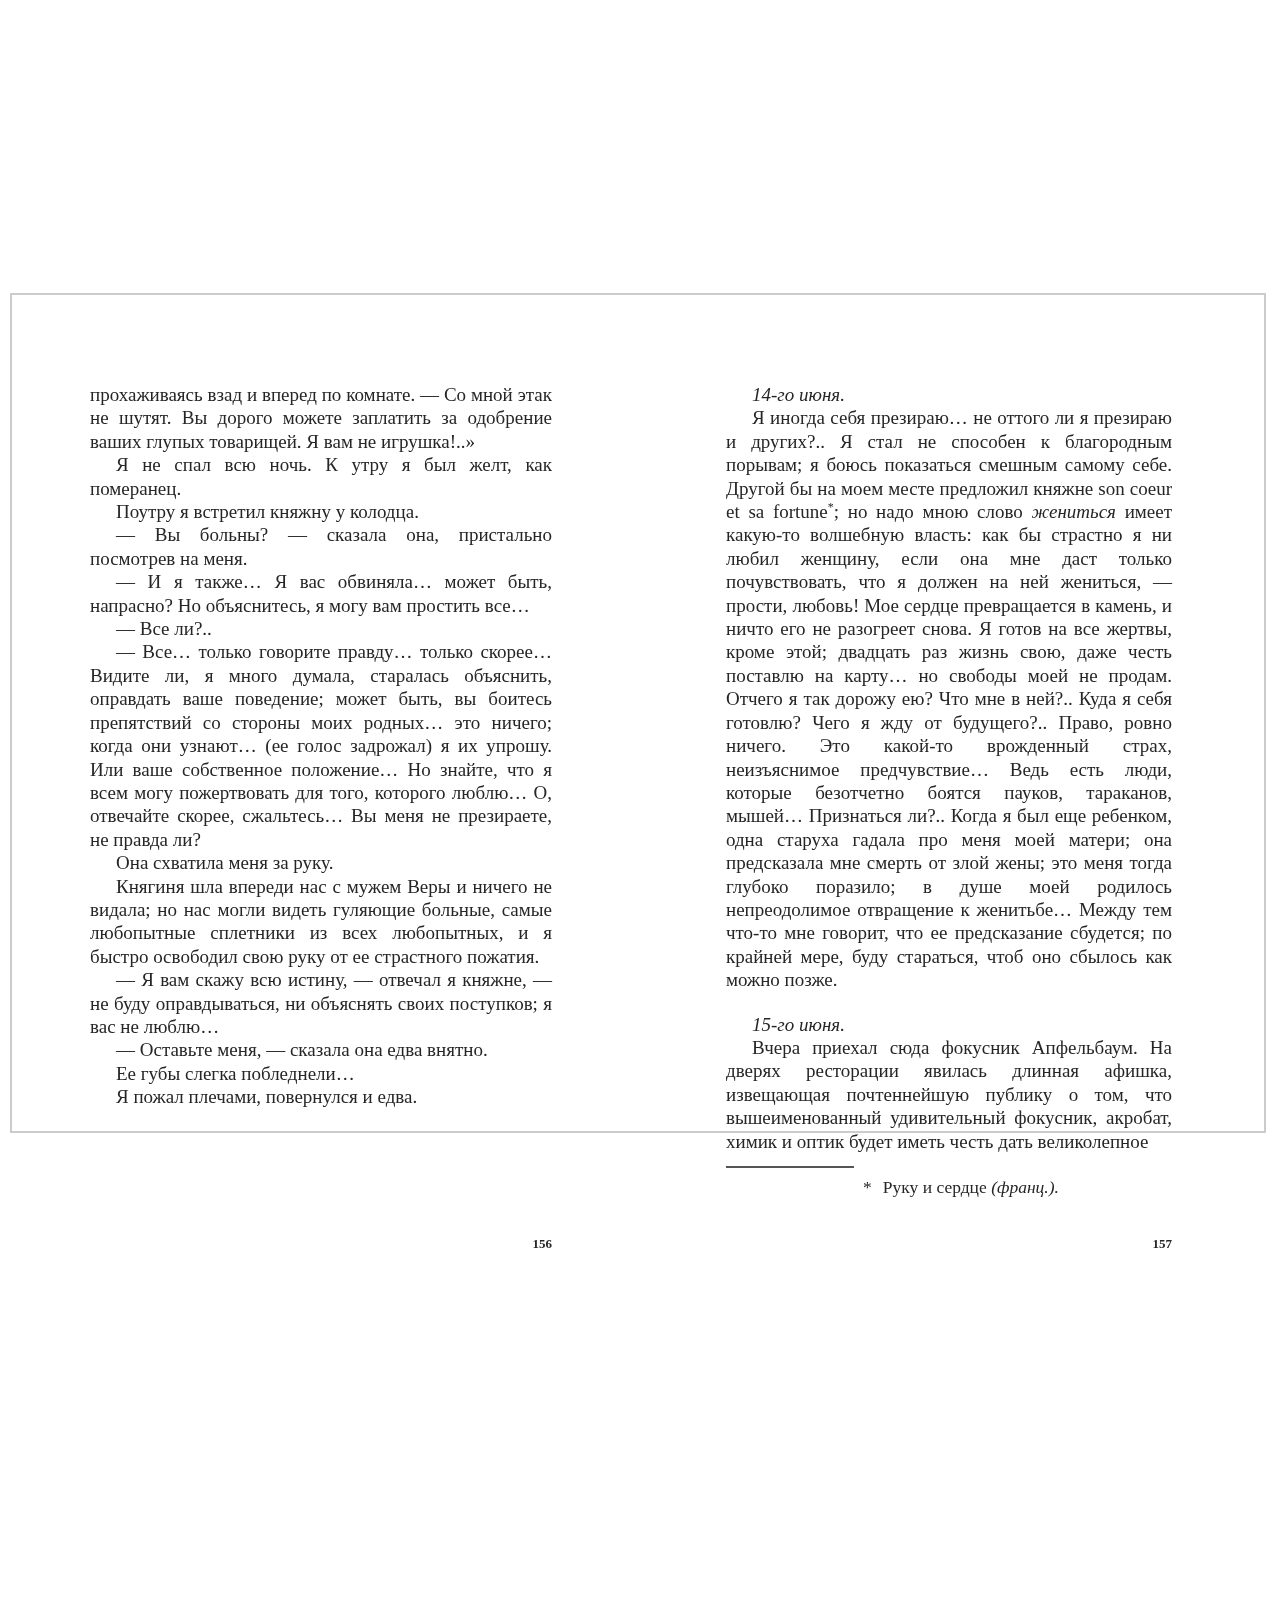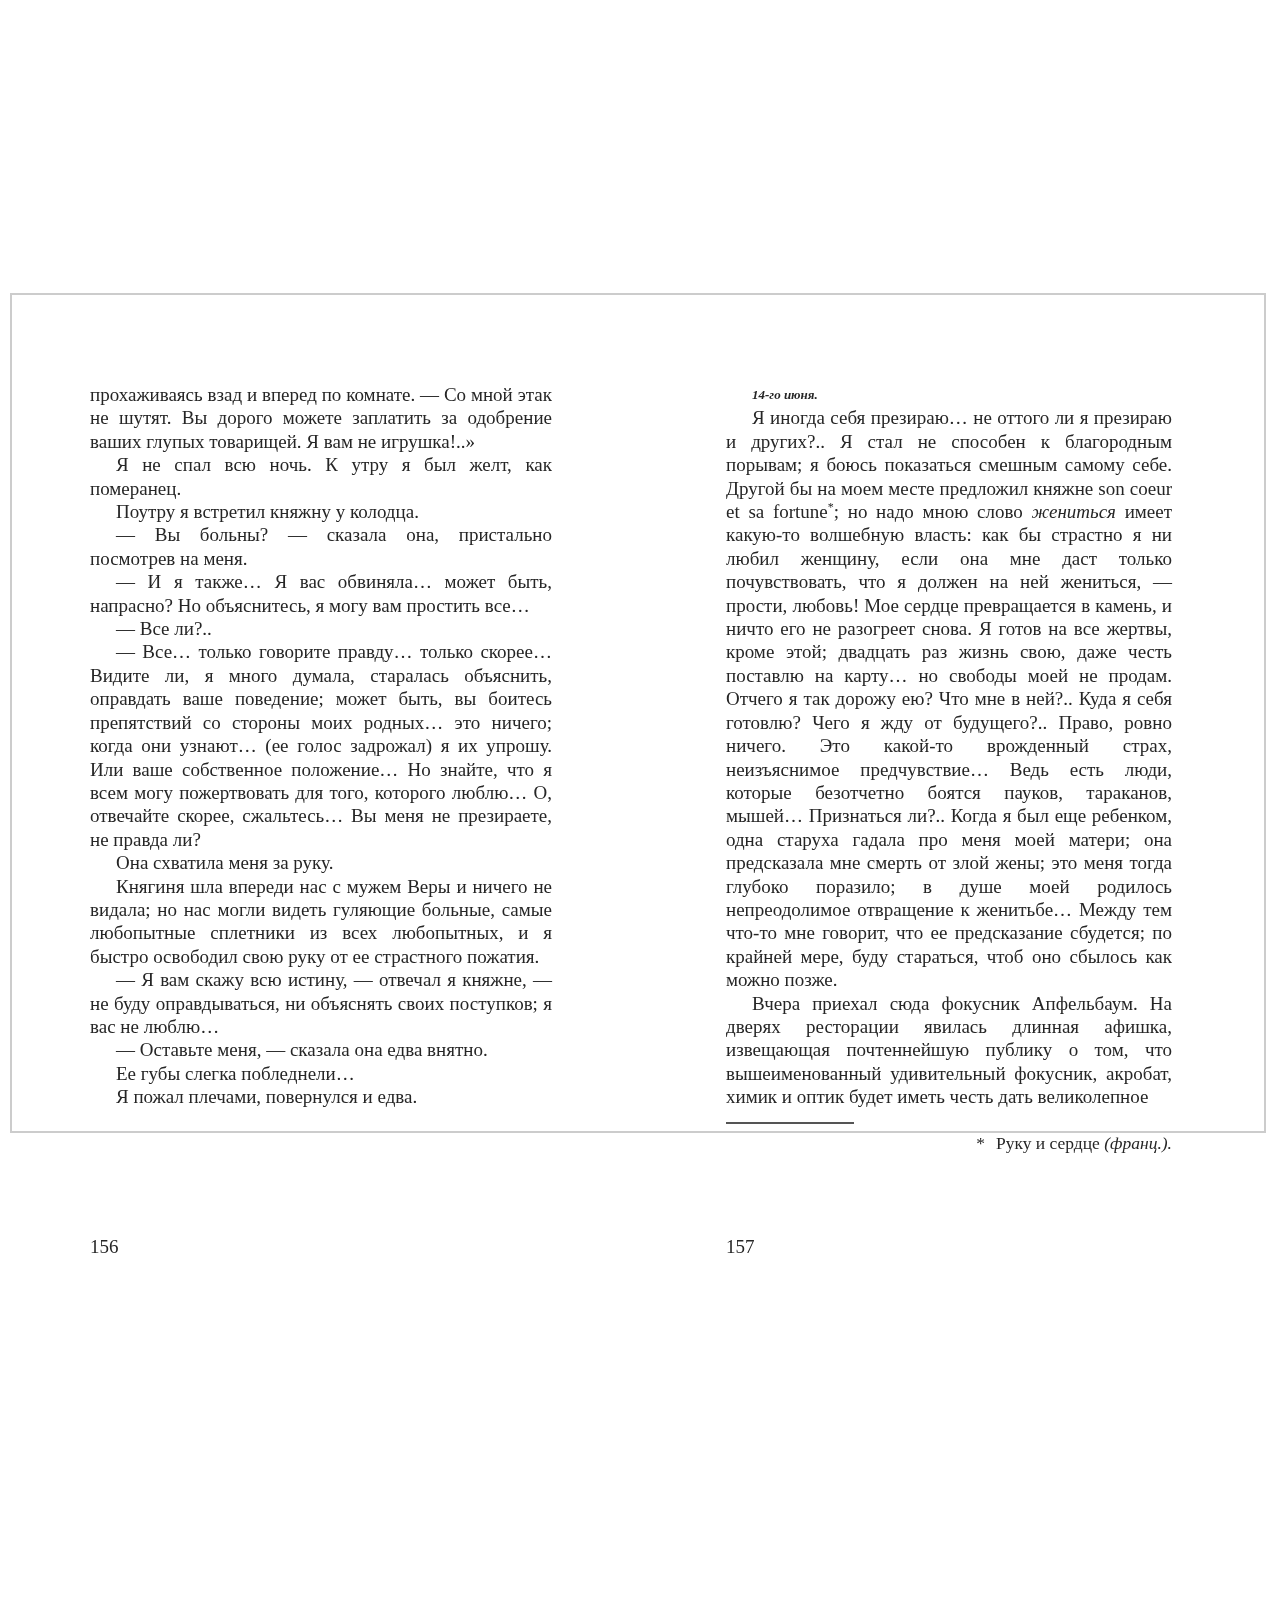--- a/index.html
+++ b/index.html
@@ -33,52 +33,52 @@
   .para {
     margin: 0;
     font-size: 19px;
     line-height: 23.4px;
     text-align: justify;
     text-indent: 26px;
   }
   .no-indent { text-indent: 0; }
   .date-heading {
     margin: 0;
-    font-size: 13px;
+    font-size: 19px;
     line-height: 23.4px;
     font-style: italic;
     text-indent: 26px;
-    font-weight: bold;
   }
   .date-heading-gap { margin-top: 21px; }
   .fn-ref {
     font-size: 12px;
     line-height: 0;
   }
   .footnote-rule {
     width: 128px;
     height: 0;
     border: none;
     border-top: 2px solid #555555;
     margin: 13px 0 8px 0;
   }
   .footnote {
     margin: 0;
     font-size: 17.5px;
     line-height: 22px;
-    text-align: right;
+    text-align: center;
     text-indent: 24px;
   }
   .fn-marker { margin-right: 11px; }
   .footnote i { font-style: italic; }
   .folio {
     position: absolute;
     top: 941px;
-    font-size: 19px;
-    text-align: left;
+    font-size: 13px;
+    text-align: right;
+    font-weight: bold;
   }
   .folio-left  { left: 78px;  width: 462px; }
   .folio-right { left: 714px; width: 446px; }
 </style>
 </head>
 <body>
 
 <div class="spread">
 
   <div class="page page-left">
@@ -93,20 +93,21 @@
     <p class="para">Княгиня шла впереди нас с мужем Веры и ничего не видала; но нас могли видеть гуляющие больные, самые любопытные сплетники из всех любопытных, и я быстро освободил свою руку от ее страстного пожатия.</p>
     <p class="para">— Я вам скажу всю истину, — отвечал я княжне, — не буду оправдываться, ни объяснять своих поступков; я вас не люблю…</p>
     <p class="para">— Оставьте меня, — сказала она едва внятно.</p>
     <p class="para">Ее губы слегка побледнели…</p>
     <p class="para">Я пожал плечами, повернулся и едва.</p>
   </div>
 
   <div class="page page-right">
     <p class="date-heading">14-го июня.</p>
     <p class="para"><span>Я иногда себя презираю… не оттого ли я презираю и других?.. Я стал не способен к благородным порывам; я боюсь показаться смешным самому себе. Другой бы на моем месте предложил княжне son coeur et sa fortune</span><sup class="fn-ref">*</sup><span>; но надо мною слово </span><i>жениться</i><span> имеет какую-то волшебную власть: как бы страстно я ни любил женщину, если она мне даст только почувствовать, что я должен на ней жениться, — прости, любовь! Мое сердце превращается в камень, и ничто его не разогреет снова. Я готов на все жертвы, кроме этой; двадцать раз жизнь свою, даже честь поставлю на карту… но свободы моей не продам. Отчего я так дорожу ею? Что мне в ней?.. Куда я себя готовлю? Чего я жду от будущего?.. Право, ровно ничего. Это какой-то врожденный страх, неизъяснимое предчувствие… Ведь есть люди, которые безотчетно боятся пауков, тараканов, мышей… Признаться ли?.. Когда я был еще ребенком, одна старуха гадала про меня моей матери; она предсказала мне смерть от злой жены; это меня тогда глубоко поразило; в душе моей родилось непреодолимое отвращение к женитьбе… Между тем что-то мне говорит, что ее предсказание сбудется; по крайней мере, буду стараться, чтоб оно сбылось как можно позже.</span></p>
+    <p class="date-heading date-heading-gap">15-го июня.</p>
     <p class="para">Вчера приехал сюда фокусник Апфельбаум. На дверях ресторации явилась длинная афишка, извещающая почтеннейшую публику о том, что вышеименованный удивительный фокусник, акробат, химик и оптик будет иметь честь дать великолепное</p>
     <div class="footnote-rule"></div>
     <p class="footnote"><span class="fn-marker">*</span><span>Руку и сердце </span><i>(франц.).</i></p>
   </div>
 
   <div class="folio folio-left">156</div>
   <div class="folio folio-right">157</div>
 
 </div>
 

